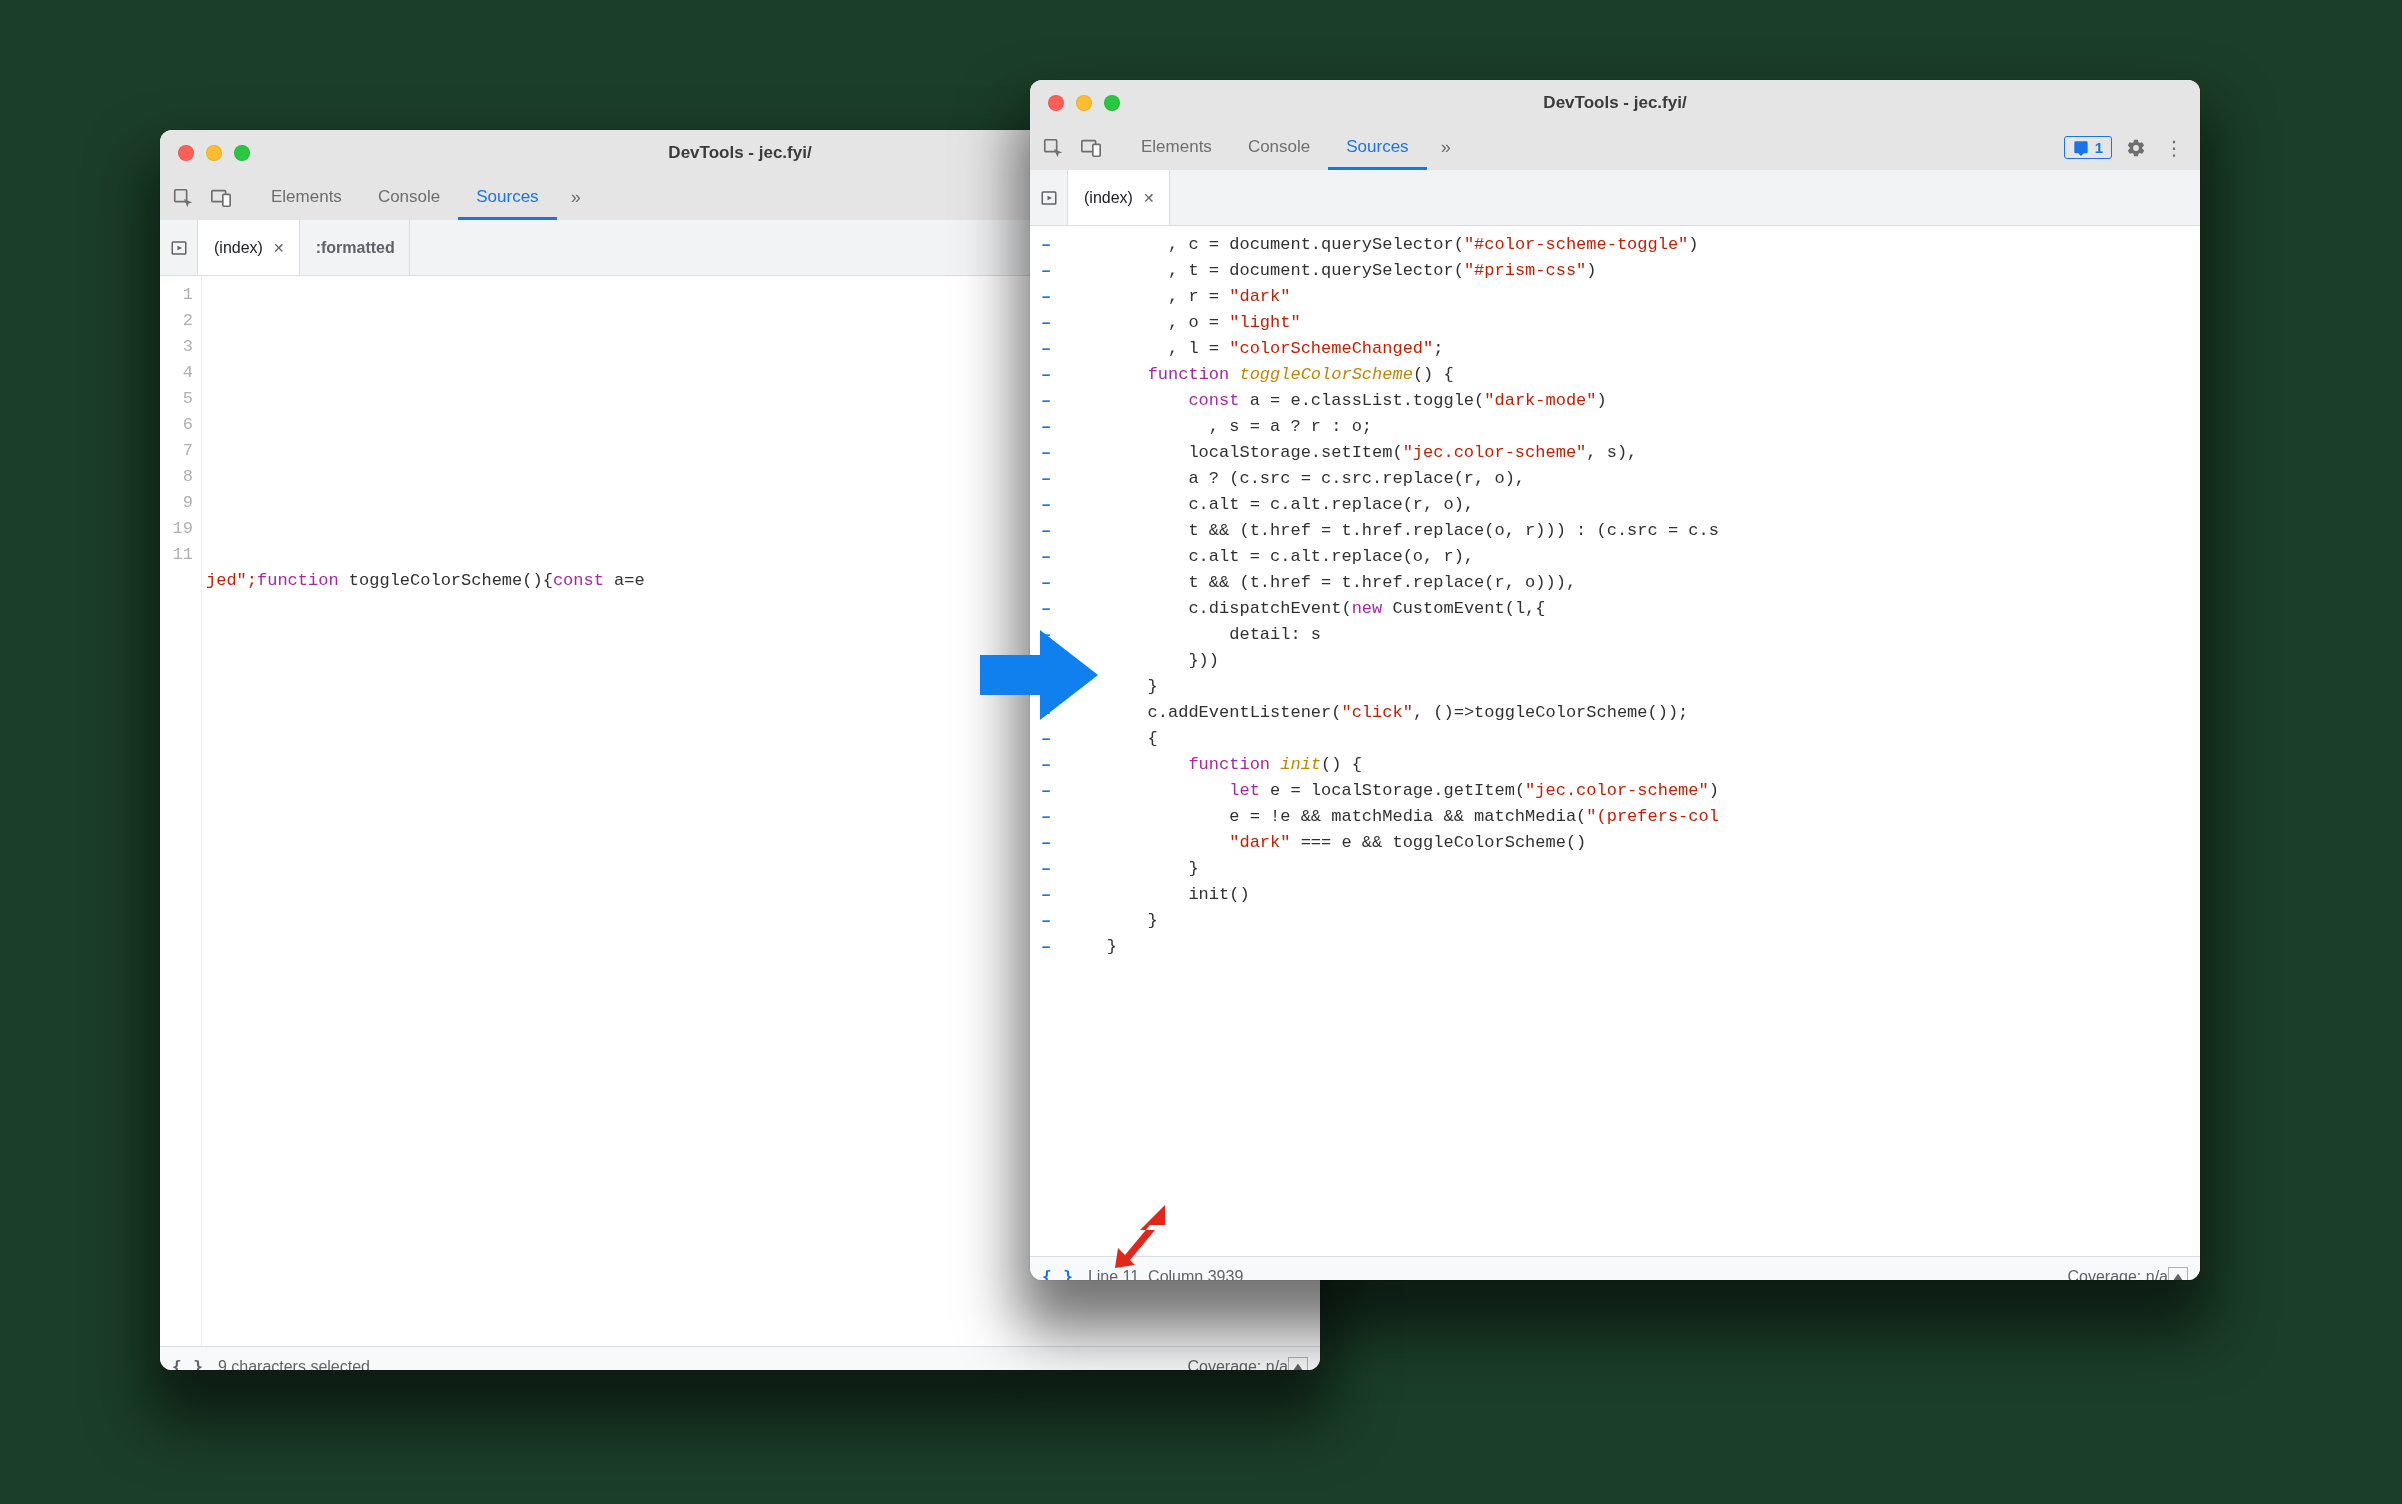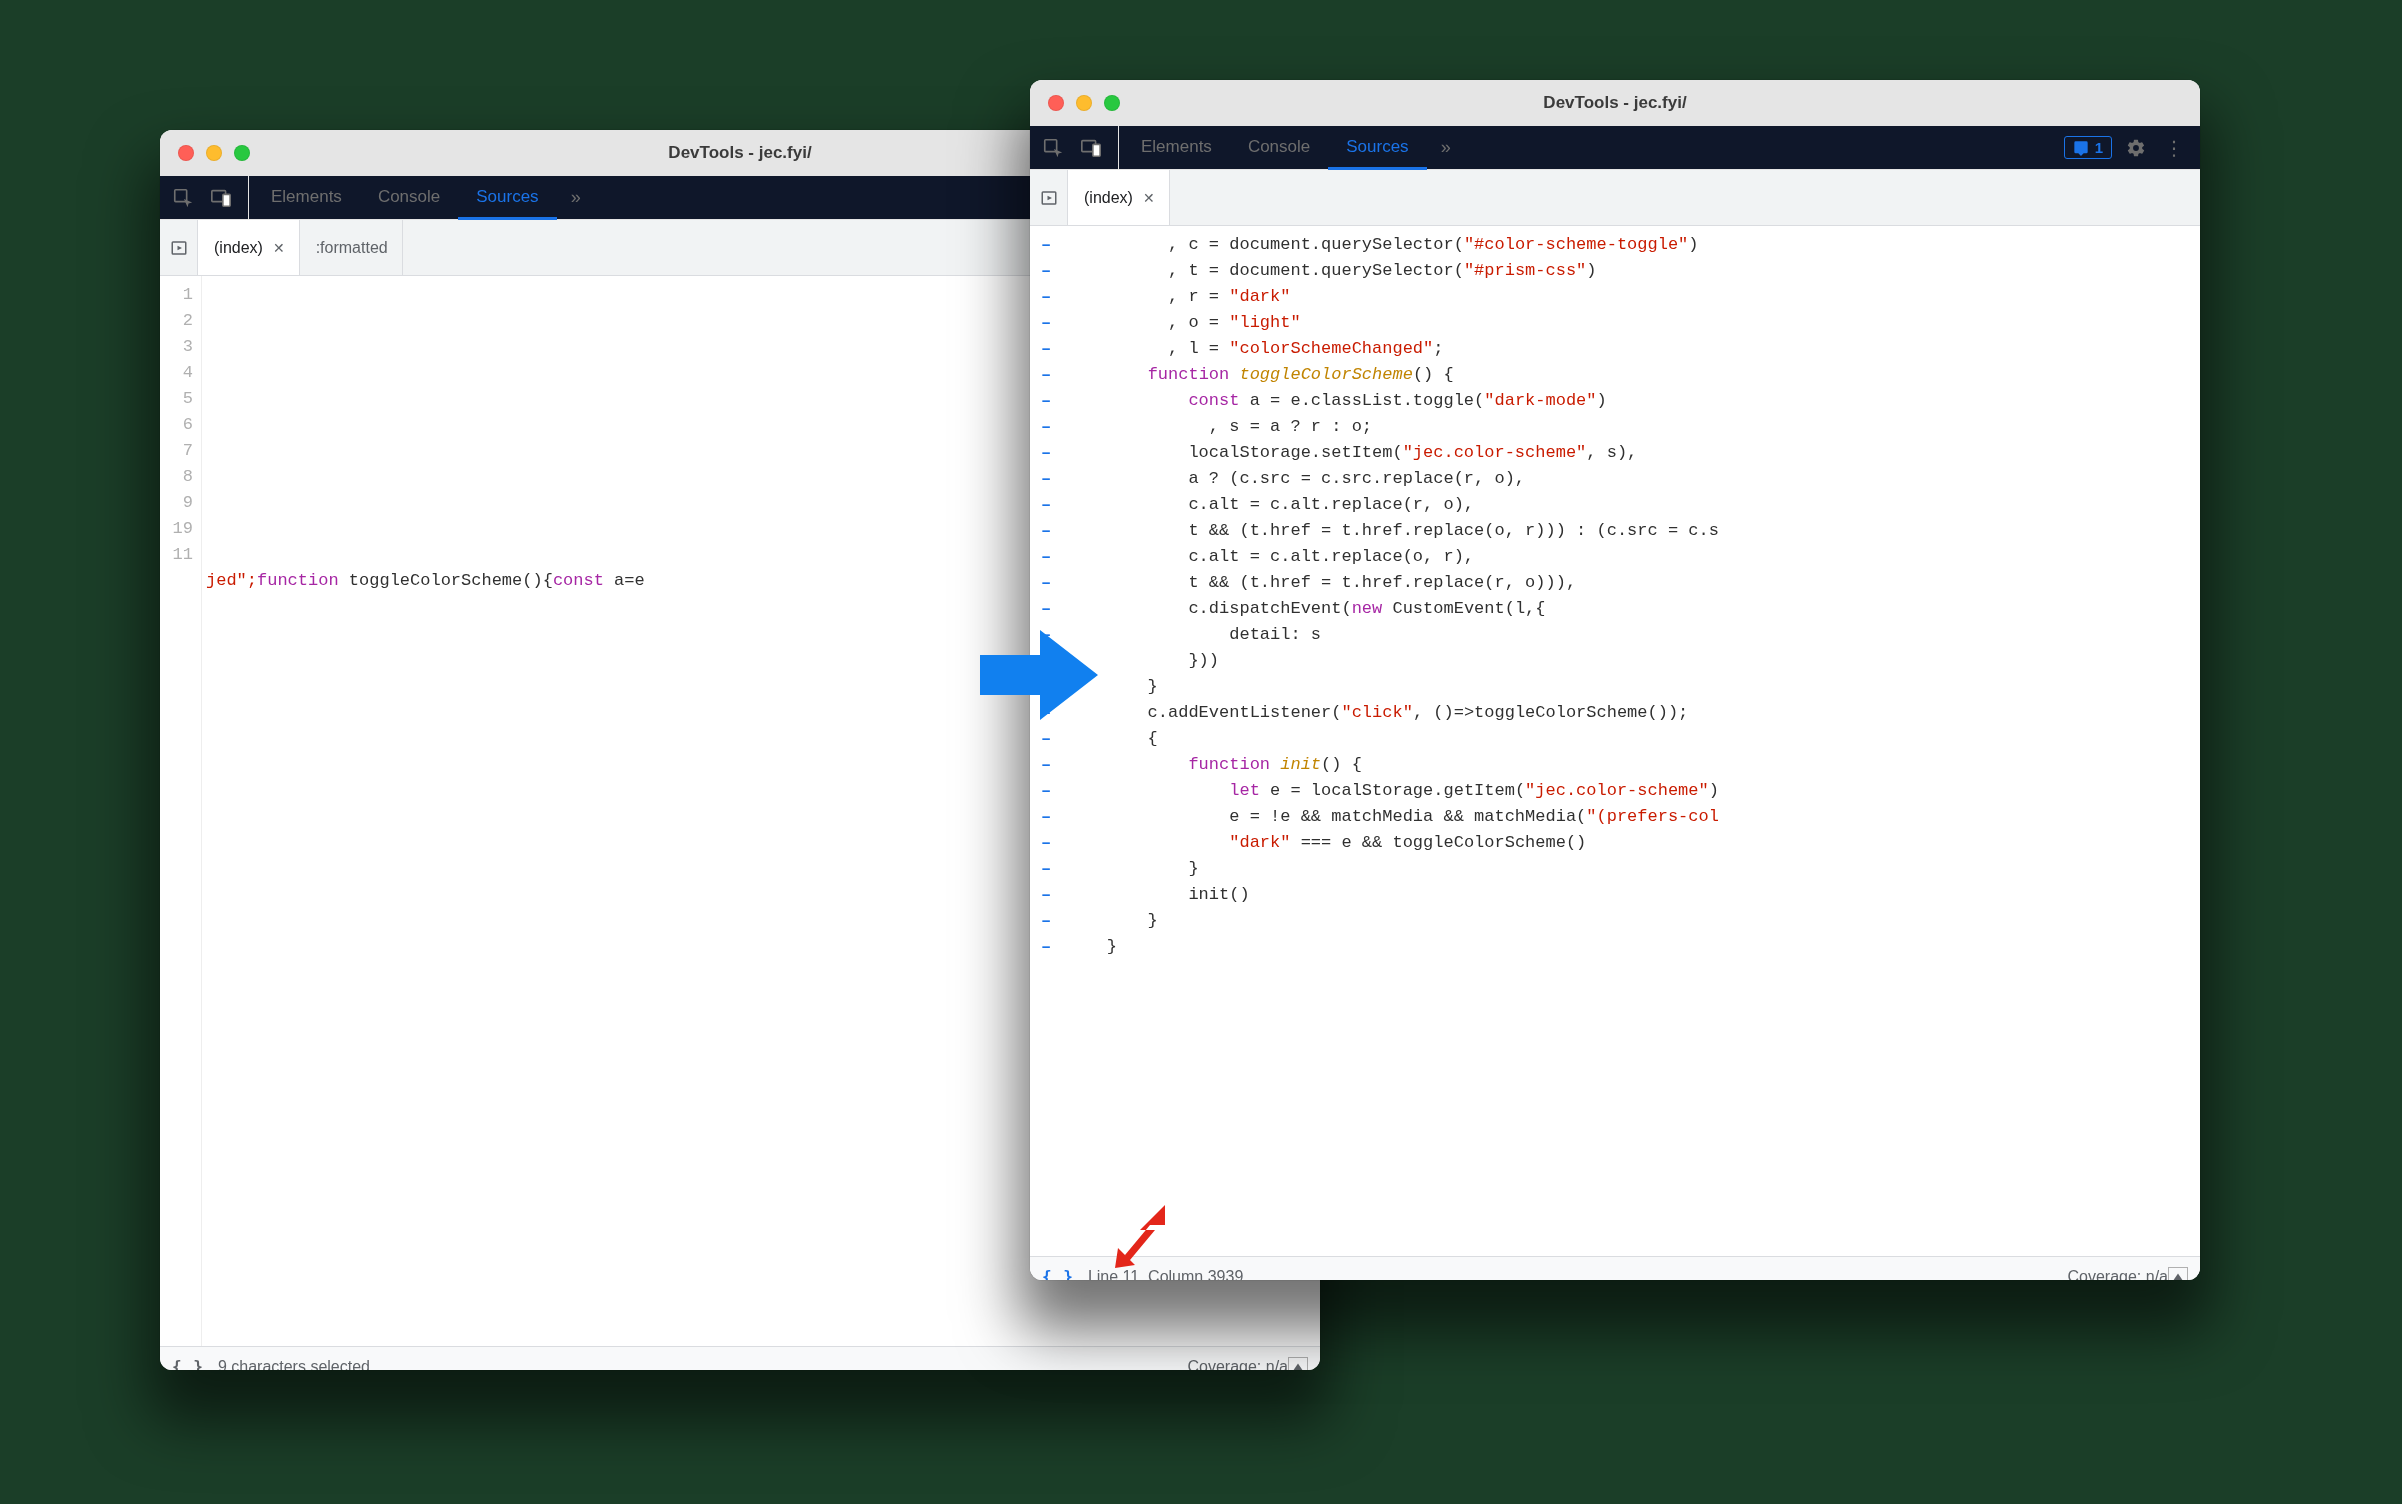--- a/index.html
+++ b/index.html
@@ -6,36 +6,36 @@
   html, body { margin:0; padding:0; background:#1b3e28; font-family: -apple-system, BlinkMacSystemFont, "Segoe UI", Helvetica, Arial, sans-serif; font-size:15px; color:#222; -webkit-font-smoothing:antialiased; }
   .canvas { position:relative; width:2402px; height:1504px; transform-origin:top left; }
   .window { position:absolute; background:#fff; border-radius:12px; box-shadow:0 40px 60px 12px rgba(0,0,0,0.55), 0 0 0 1px rgba(0,0,0,0.05); overflow:hidden; }
   .titlebar { display:flex; align-items:center; height:46px; background:#e5e5e5; border-bottom:1px solid #e5e5e5; position:relative; }
   .lights { display:flex; gap:12px; padding-left:18px; width:110px; }
   .light { width:16px; height:16px; border-radius:50%; }
   .light.red { background:#ff5f57; box-shadow:inset 0 0 0 1px rgba(0,0,0,0.08);}
   .light.yellow { background:#febc2e; box-shadow:inset 0 0 0 1px rgba(0,0,0,0.08);}
   .light.green { background:#28c840; box-shadow:inset 0 0 0 1px rgba(0,0,0,0.08);}
   .title { position:absolute; left:0; right:0; text-align:center; font-size:17px; font-weight:700; color:#3b3b3b; pointer-events:none; }
-  .toolbar { display:flex; align-items:center; height:44px; border-bottom:1px solid #e5e5e5; background:#0f172a; padding-left:12px; gap:0;text-align:center; }
+  .toolbar { display:flex; align-items:center; height:44px; border-bottom:1px solid #e5e5e5; background:#e5e5e5; padding-left:12px; gap:0;text-align:center; }
   .tool-icons { display:flex; align-items:center; gap:16px; padding-right:16px; border-right:1px solid #e5e5e5; height:100%; }
   .icon { display:inline-flex; align-items:center; justify-content:center; color:#6e6e6e; }
   .icon svg { display:block; }
   .tabs { display:flex; align-items:stretch; height:100%; margin-left:4px; }
   .tab { display:flex; align-items:center; padding:0 18px; font-size:17px; color:#6e6e6e; cursor:pointer; border-bottom:3px solid transparent; margin-bottom:-1px; }
   .tab.active { color:#1a73e8; border-bottom-color:#1a73e8; font-weight:500;}
   .more-tabs { display:flex; align-items:center; padding:0 14px; color:#6e6e6e; font-size:18px; cursor:pointer;}
   .toolbar-right { margin-left:auto; display:flex; align-items:center; padding-right:12px; gap:14px; height:100%;}
   .issues-badge { display:flex; align-items:center; gap:6px; border:1px solid #1a73e8; color:#1a73e8; border-radius:3px; padding:2px 8px; font-size:15px; font-weight:600; }
   .issues-badge svg { display:block; }
   .kebab { font-size:20px; color:#6e6e6e; cursor:pointer; padding:0 4px;}
   .filetabs { display:flex; align-items:stretch; height:56px; background:#f1f3f4; border-bottom:1px solid #dadce0; }
   .nav-toggle { display:flex; align-items:center; justify-content:center; width:38px; border-right:1px solid #dadce0; cursor:pointer; color:#5f6368;}
   .filetab { display:flex; align-items:center; gap:10px; padding:0 14px 0 16px; border-right:1px solid #dadce0; background:#fff; font-size:16px; color:#202124; cursor:pointer; }
-  .filetab.inactive { background:transparent; color:#5f6368; border-right:1px solid #dadce0;}
+  .filetab.inactive { background:transparent; color:#5f6368; border-right:1px solid #dadce0;font-weight:bold;}
   .filetab .close-icon { color:#5f6368; font-size:14px; cursor:pointer;}
   .editor { display:flex; font-family: Menlo, Consolas, "Courier New", monospace; font-size:17px; line-height:26px; }
   .gutter { text-align:right; width:42px; padding:6px 8px 6px 0; color:#b0b0b0; background:#fff; user-select:none; flex-shrink:0; border-right:1px solid #eee;}
   .gutter .ln { display:block; height:26px; }
   .line-markers { width:32px; padding:6px 0; color:#1a73e8; font-weight:700; user-select:none; flex-shrink:0; text-align:center;}
   .line-markers .ln { display:block; height:26px;}
   .code { padding:6px 0 6px 4px; white-space:pre; overflow:hidden; flex:1;}
   .code .cl { display:block; height:26px; }
   .t-txt { color:#303030; }
   .t-key { color:#a626a4;margin-top:28px; } 

